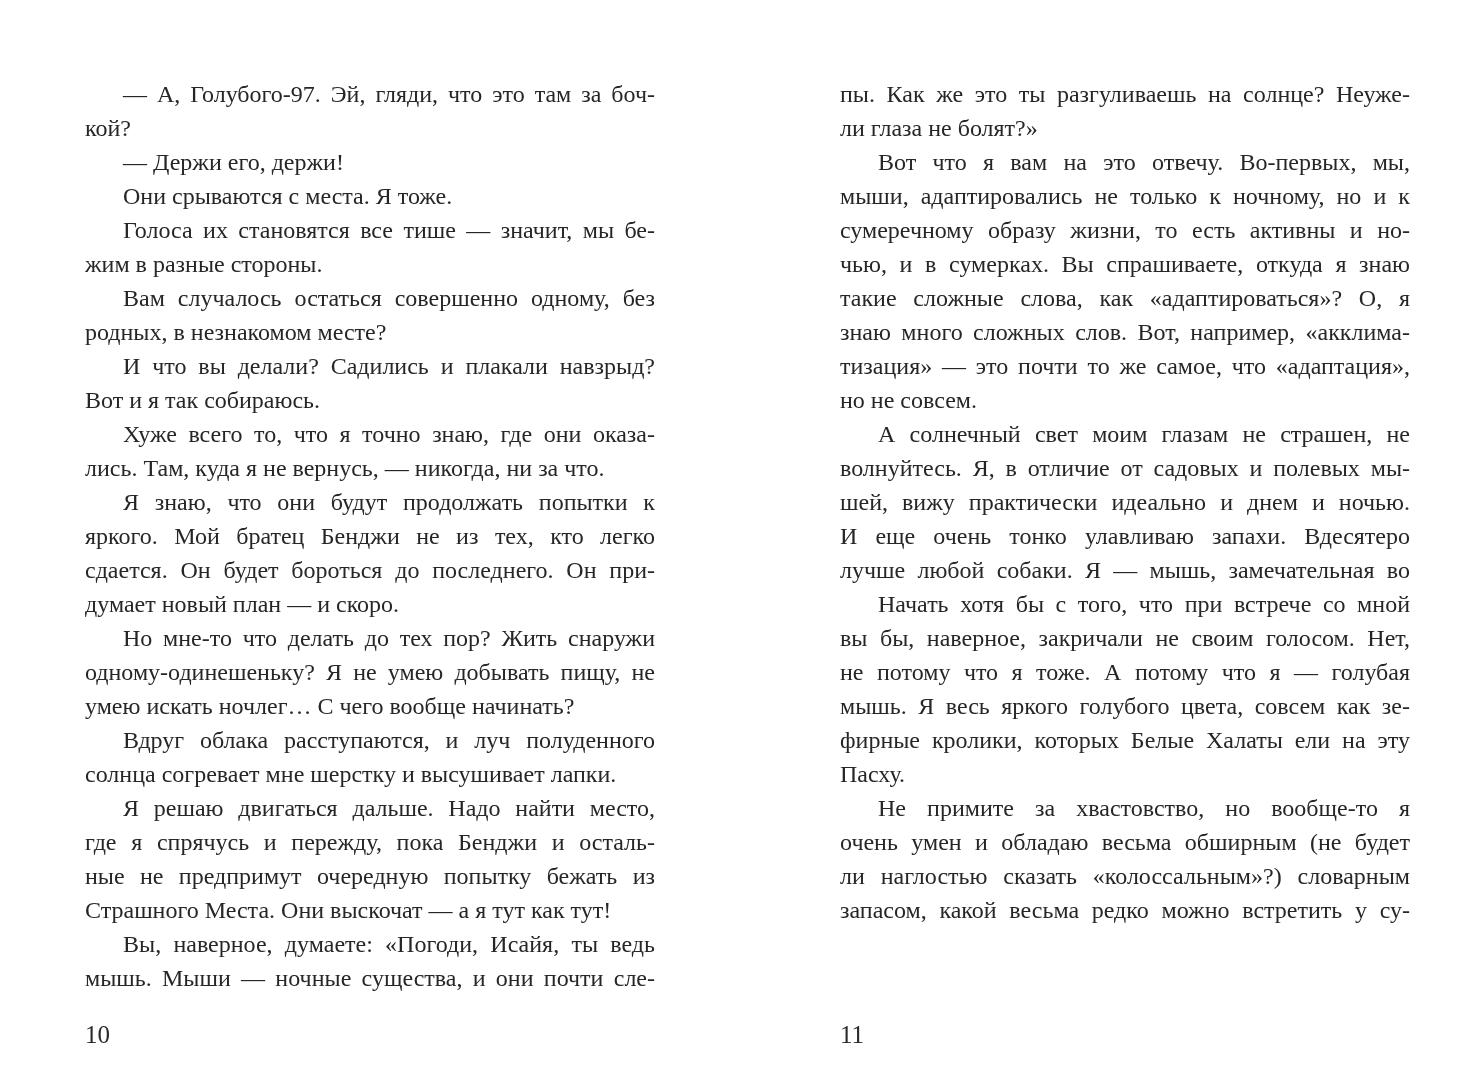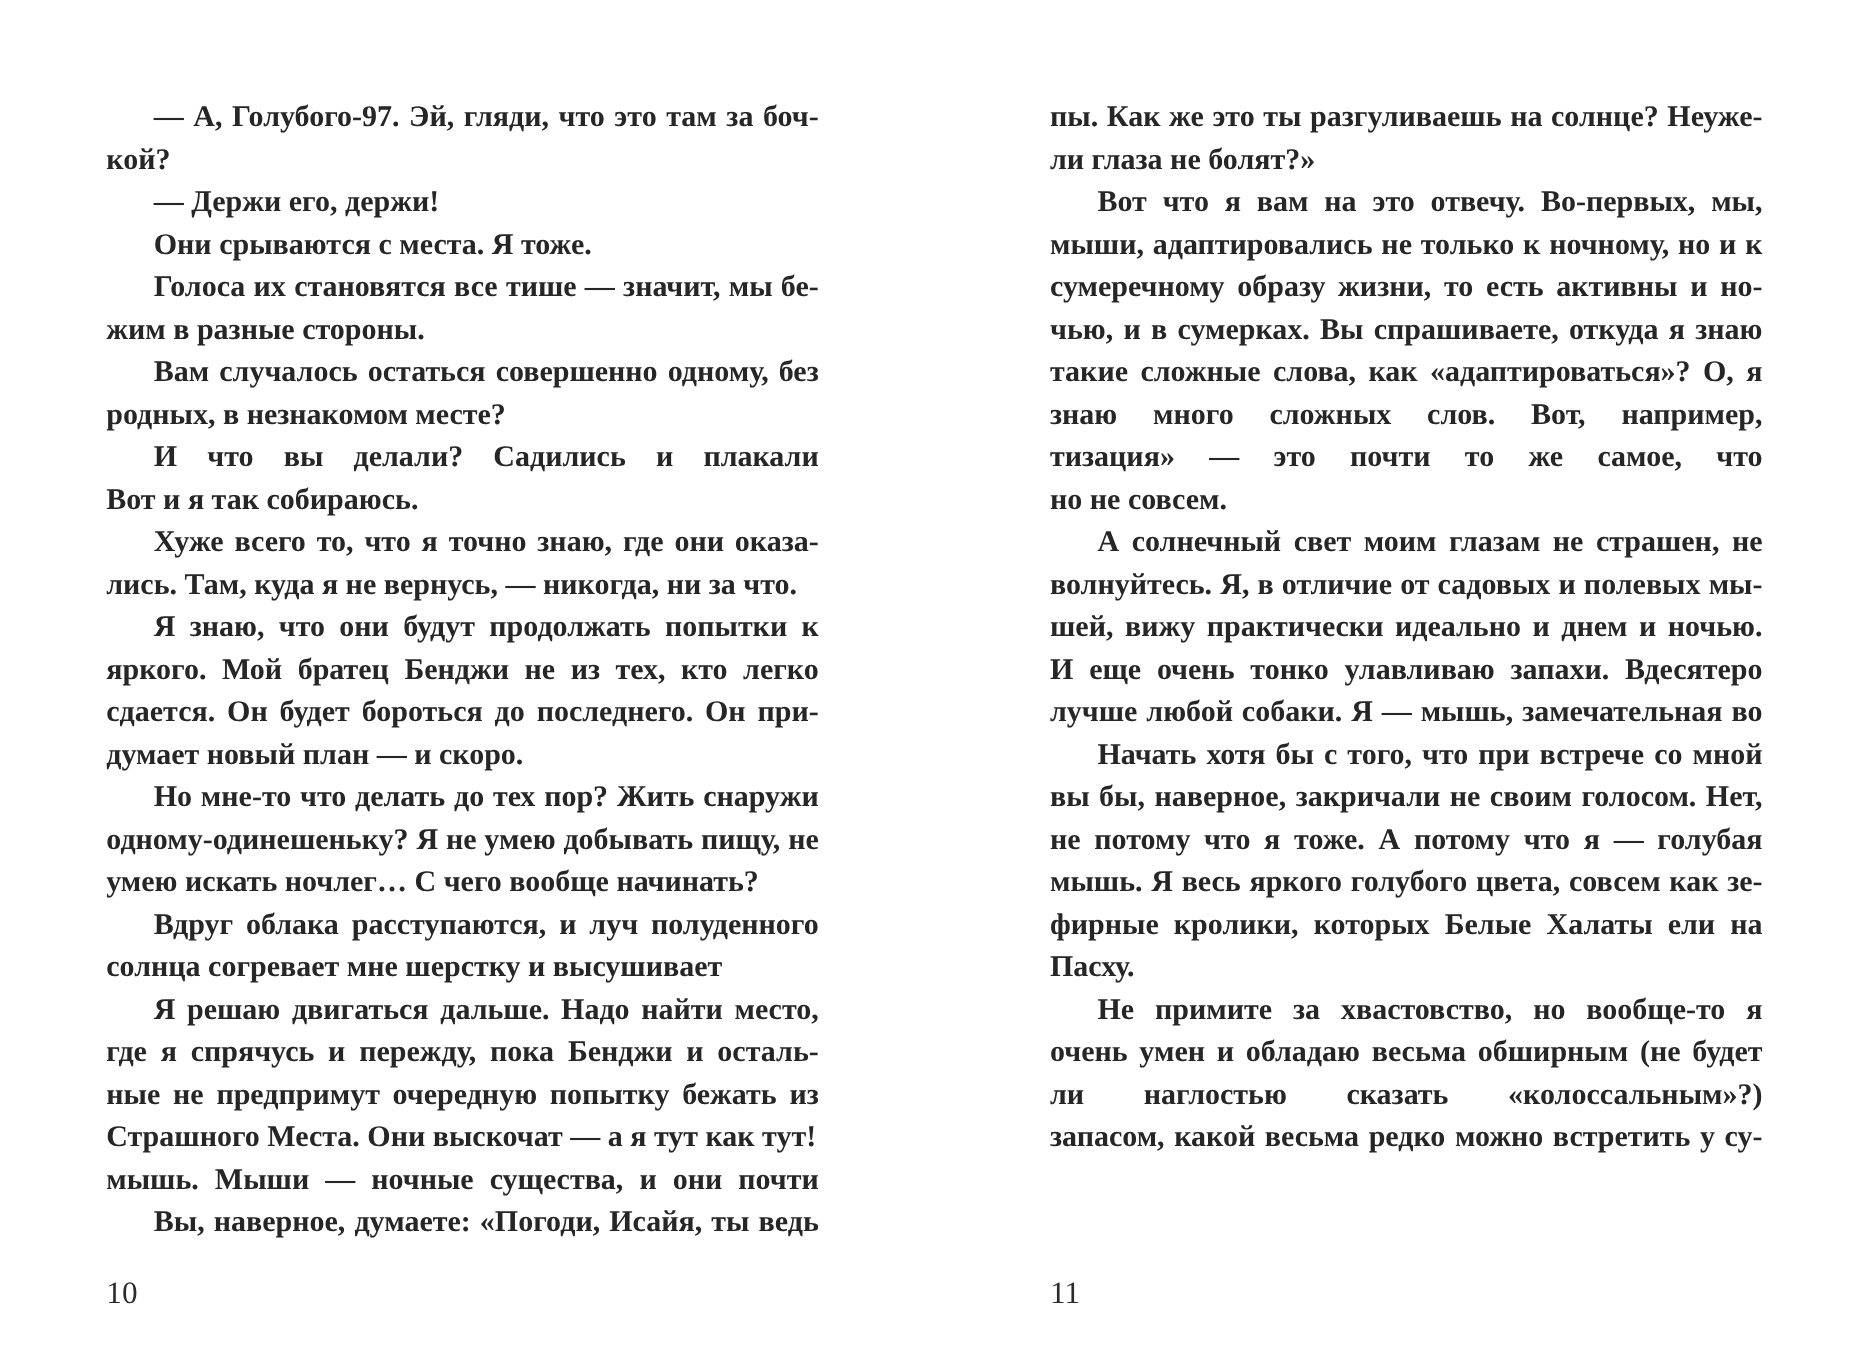--- a/index.html
+++ b/index.html
@@ -24,21 +24,20 @@
     line-height: 34px;
   }
   .text-block.left-col  { left: 85px; }
   .text-block.right-col { left: 840px; }
   .line {
     height: 34px;
     overflow: hidden;
     text-align: justify;
     text-align-last: justify;
     white-space: normal;
-    font-weight: bold;
   }
   .line.indent { text-indent: 38px; }
   .line.pend {
     text-align: left;
     text-align-last: left;
   }
   .pagenum {
     position: absolute;
     top: 1020px;
     width: 570px;
@@ -74,22 +73,22 @@
       <div class="line pend">думает новый план — и скоро.</div>
       <div class="line indent">Но мне-то что делать до тех пор? Жить снаружи</div>
       <div class="line">одному-одинешеньку? Я не умею добывать пищу, не</div>
       <div class="line pend">умею искать ночлег… С чего вообще начинать?</div>
       <div class="line indent">Вдруг облака расступаются, и луч полуденного</div>
       <div class="line pend">солнца согревает мне шерстку и высушивает лапки.</div>
       <div class="line indent">Я решаю двигаться дальше. Надо найти место,</div>
       <div class="line">где я спрячусь и пережду, пока Бенджи и осталь-</div>
       <div class="line">ные не предпримут очередную попытку бежать из</div>
       <div class="line pend">Страшного Места. Они выскочат — а я тут как тут!</div>
+      <div class="line indent">Вы, наверное, думаете: «Погоди, Исайя, ты ведь</div>
       <div class="line">мышь. Мыши — ночные существа, и они почти сле-</div>
-      <div class="line indent">Вы, наверное, думаете: «Погоди, Исайя, ты ведь</div>
     </div>
 
   <div class="text-block right-col">
       <div class="line">пы. Как же это ты разгуливаешь на солнце? Неуже-</div>
       <div class="line pend">ли глаза не болят?»</div>
       <div class="line indent">Вот что я вам на это отвечу. Во-первых, мы,</div>
       <div class="line">мыши, адаптировались не только к ночному, но и к</div>
       <div class="line">сумеречному образу жизни, то есть активны и но-</div>
       <div class="line">чью, и в сумерках. Вы спрашиваете, откуда я знаю</div>
       <div class="line">такие сложные слова, как «адаптироваться»? О, я</div>

